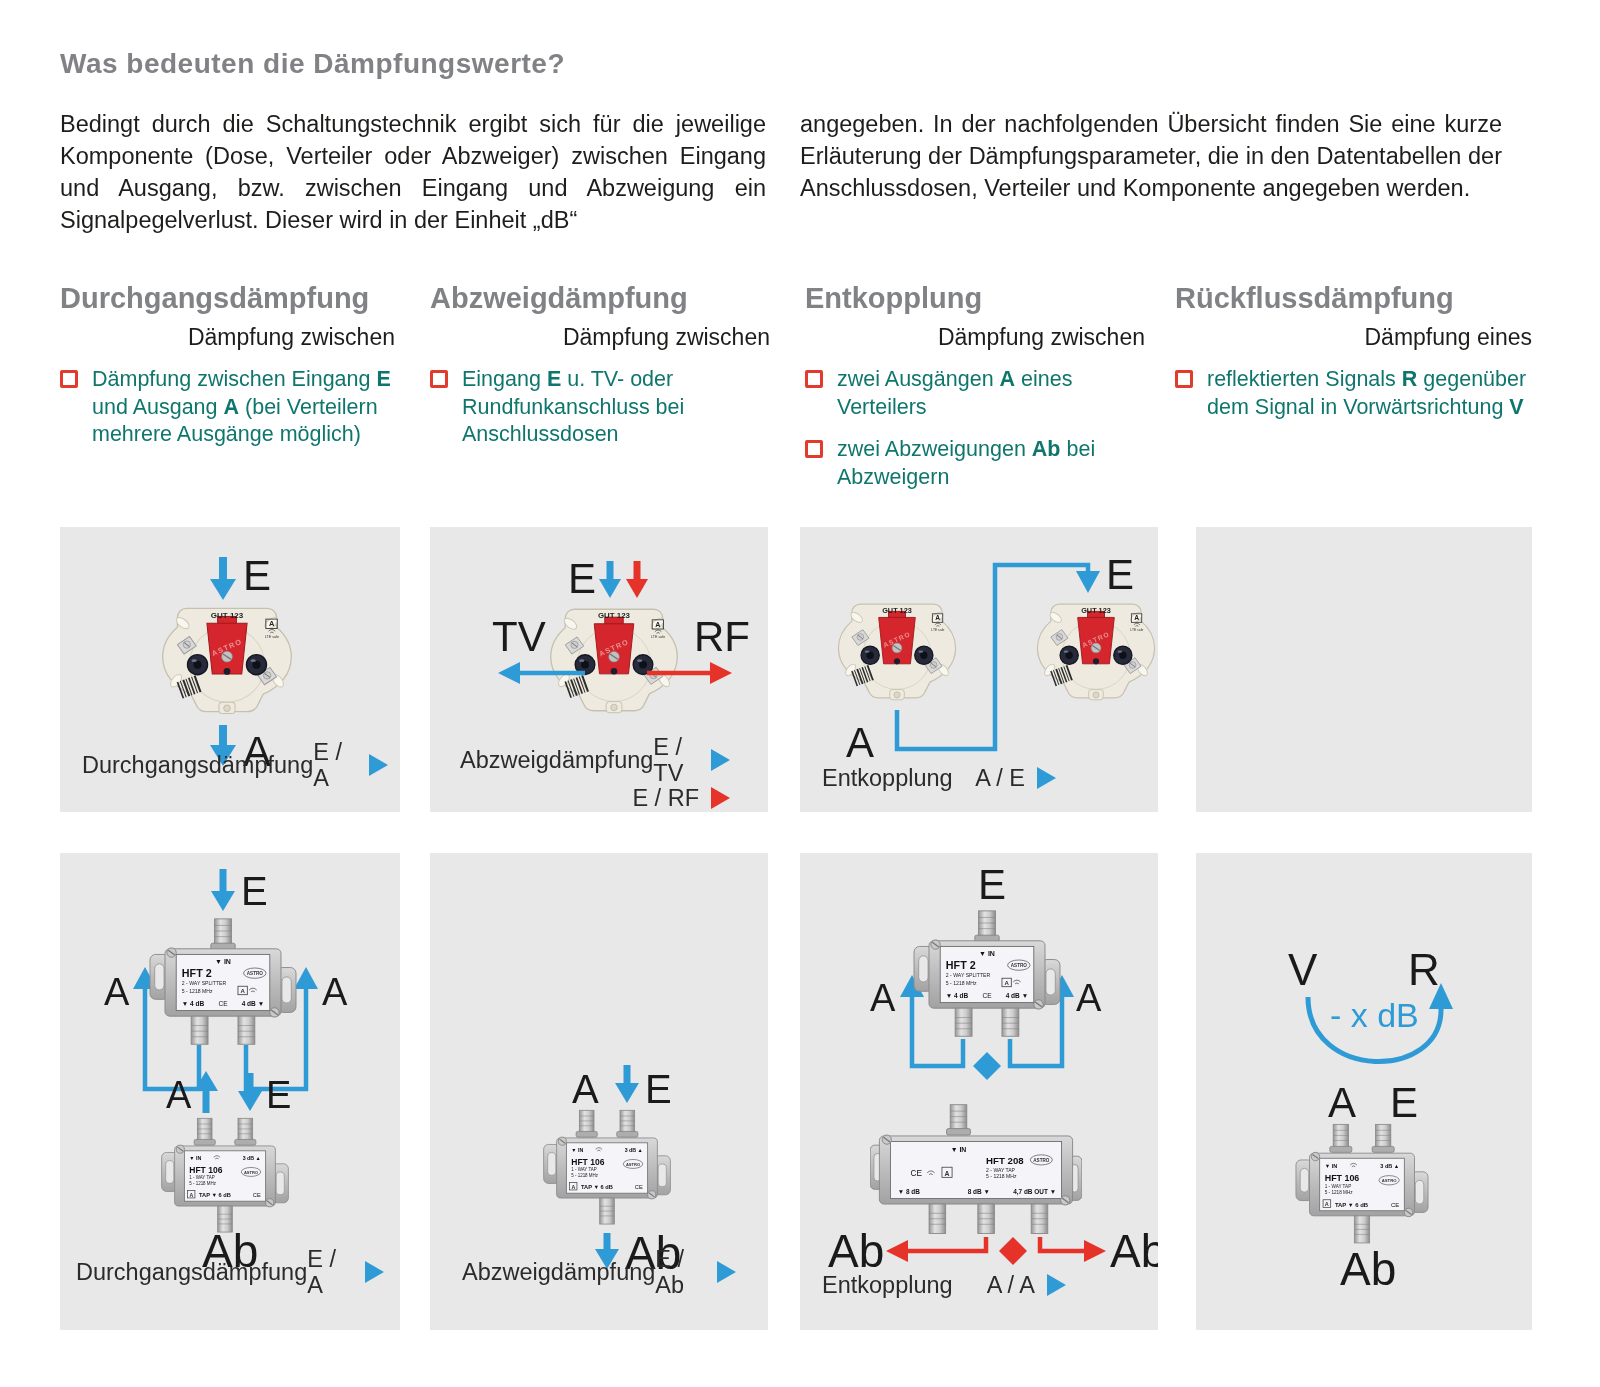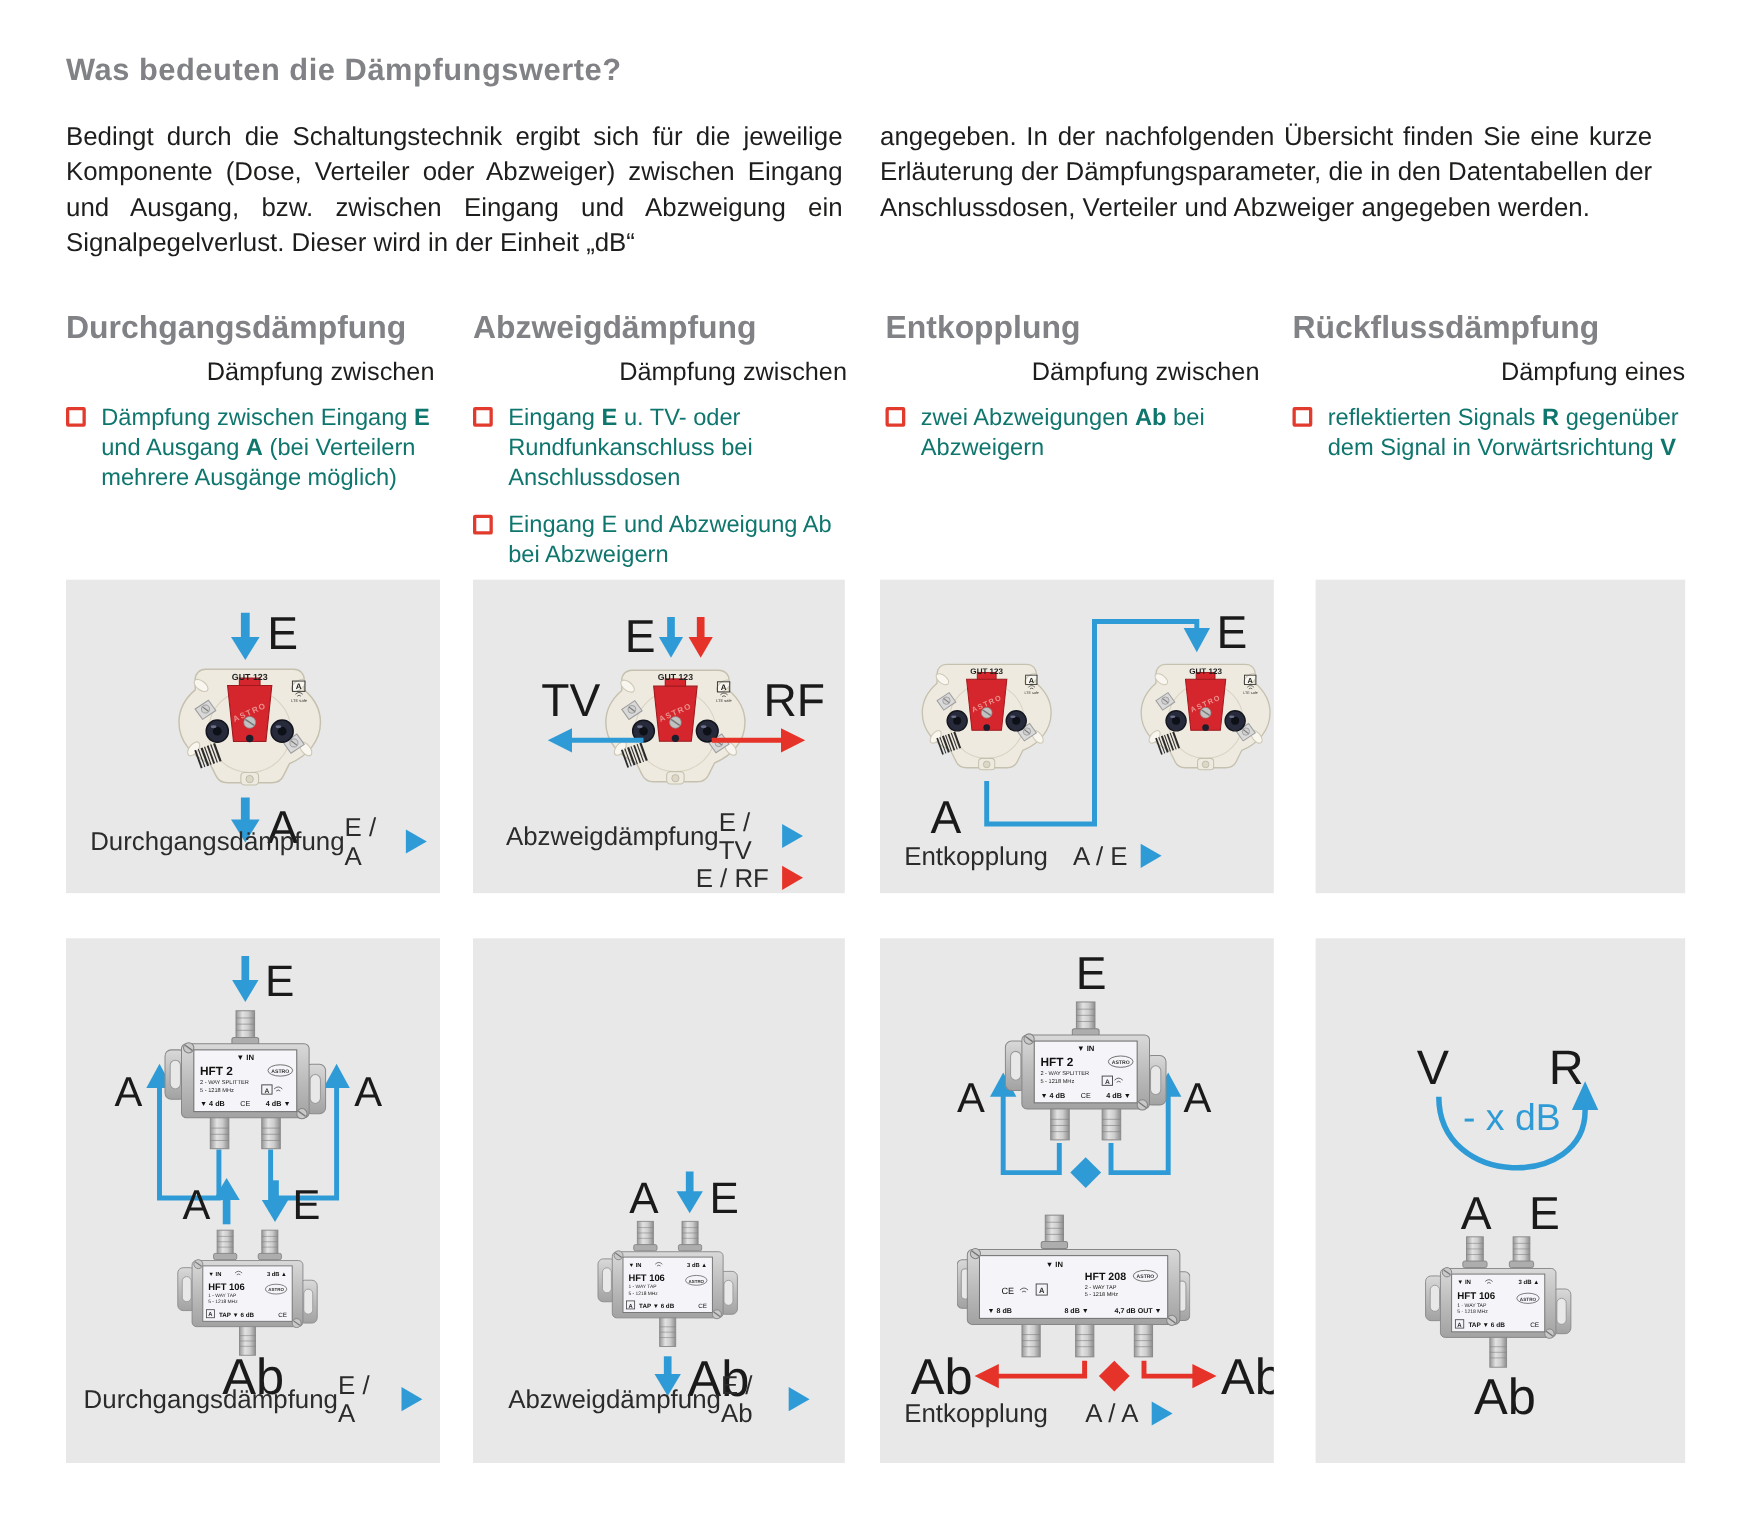--- a/index.html
+++ b/index.html
@@ -228,47 +228,47 @@
             <line x1="175" y1="128" x2="193" y2="128"></line>
             <line x1="175" y1="134" x2="193" y2="134"></line>
           </g>
       </g>
     </symbol>
   </defs>
 </svg>
 
 <h1 class="abs page-title" style="left:60px;top:48px;margin:0;">Was bedeuten die Dämpfungswerte?</h1>
 <p class="abs intro" style="left:60px;top:108px;width:706px;margin:0;">Bedingt durch die Schaltungstechnik ergibt sich für die jeweilige Komponente (Dose, Verteiler oder Abzweiger) zwischen Eingang und Ausgang, bzw. zwischen Eingang und Abzweigung ein Signalpegelverlust. Dieser wird in der Einheit „dB“</p>
-<p class="abs intro" style="left:800px;top:108px;width:702px;margin:0;">angegeben. In der nachfolgenden Übersicht finden Sie eine kurze Erläuterung der Dämpfungsparameter, die in den Datentabellen der Anschlussdosen, Verteiler und Abzweiger angegeben werden.</p>
+<p class="abs intro" style="left:800px;top:108px;width:702px;margin:0;">angegeben. In der nachfolgenden Übersicht finden Sie eine kurze Erläuterung der Dämpfungsparameter, die in den Datentabellen der Anschlussdosen, Verteiler und Komponente angegeben werden.</p>
 
 <div class="abs" style="left:60px;top:282px;width:335px;">
   <div class="col-title">Durchgangsdämpfung</div>
   <div class="col-sub">Dämpfung zwischen</div>
   <div class="bullet">
       <span class="marker"></span>
       <span>Dämpfung zwischen Eingang <b>E</b> und Ausgang <b>A</b> (bei Verteilern mehrere Ausgänge möglich)</span>
     </div>
 </div>
 
 <div class="abs" style="left:430px;top:282px;width:340px;">
   <div class="col-title">Abzweigdämpfung</div>
   <div class="col-sub">Dämpfung zwischen</div>
   <div class="bullet">
       <span class="marker"></span>
       <span>Eingang <b>E</b> u. TV- oder Rundfunkanschluss bei Anschlussdosen</span>
     </div>
-  <div class="bullet">
-      <span class="marker"></span>
-      <span>Eingang E und Abzweigung Ab bei Abzweigern</span>
-    </div>
 </div>
 
 <div class="abs" style="left:805px;top:282px;width:340px;">
   <div class="col-title">Entkopplung</div>
   <div class="col-sub">Dämpfung zwischen</div>
+  <div class="bullet">
+      <span class="marker"></span>
+      <span>zwei Ausgängen <b>A</b> eines Verteilers</span>
+    </div>
   <div class="bullet">
       <span class="marker"></span>
       <span>zwei Abzweigungen <b>Ab</b> bei Abzweigern</span>
     </div>
 </div>
 
 <div class="abs" style="left:1175px;top:282px;width:357px;">
   <div class="col-title">Rückflussdämpfung</div>
   <div class="col-sub">Dämpfung eines</div>
   <div class="bullet">

